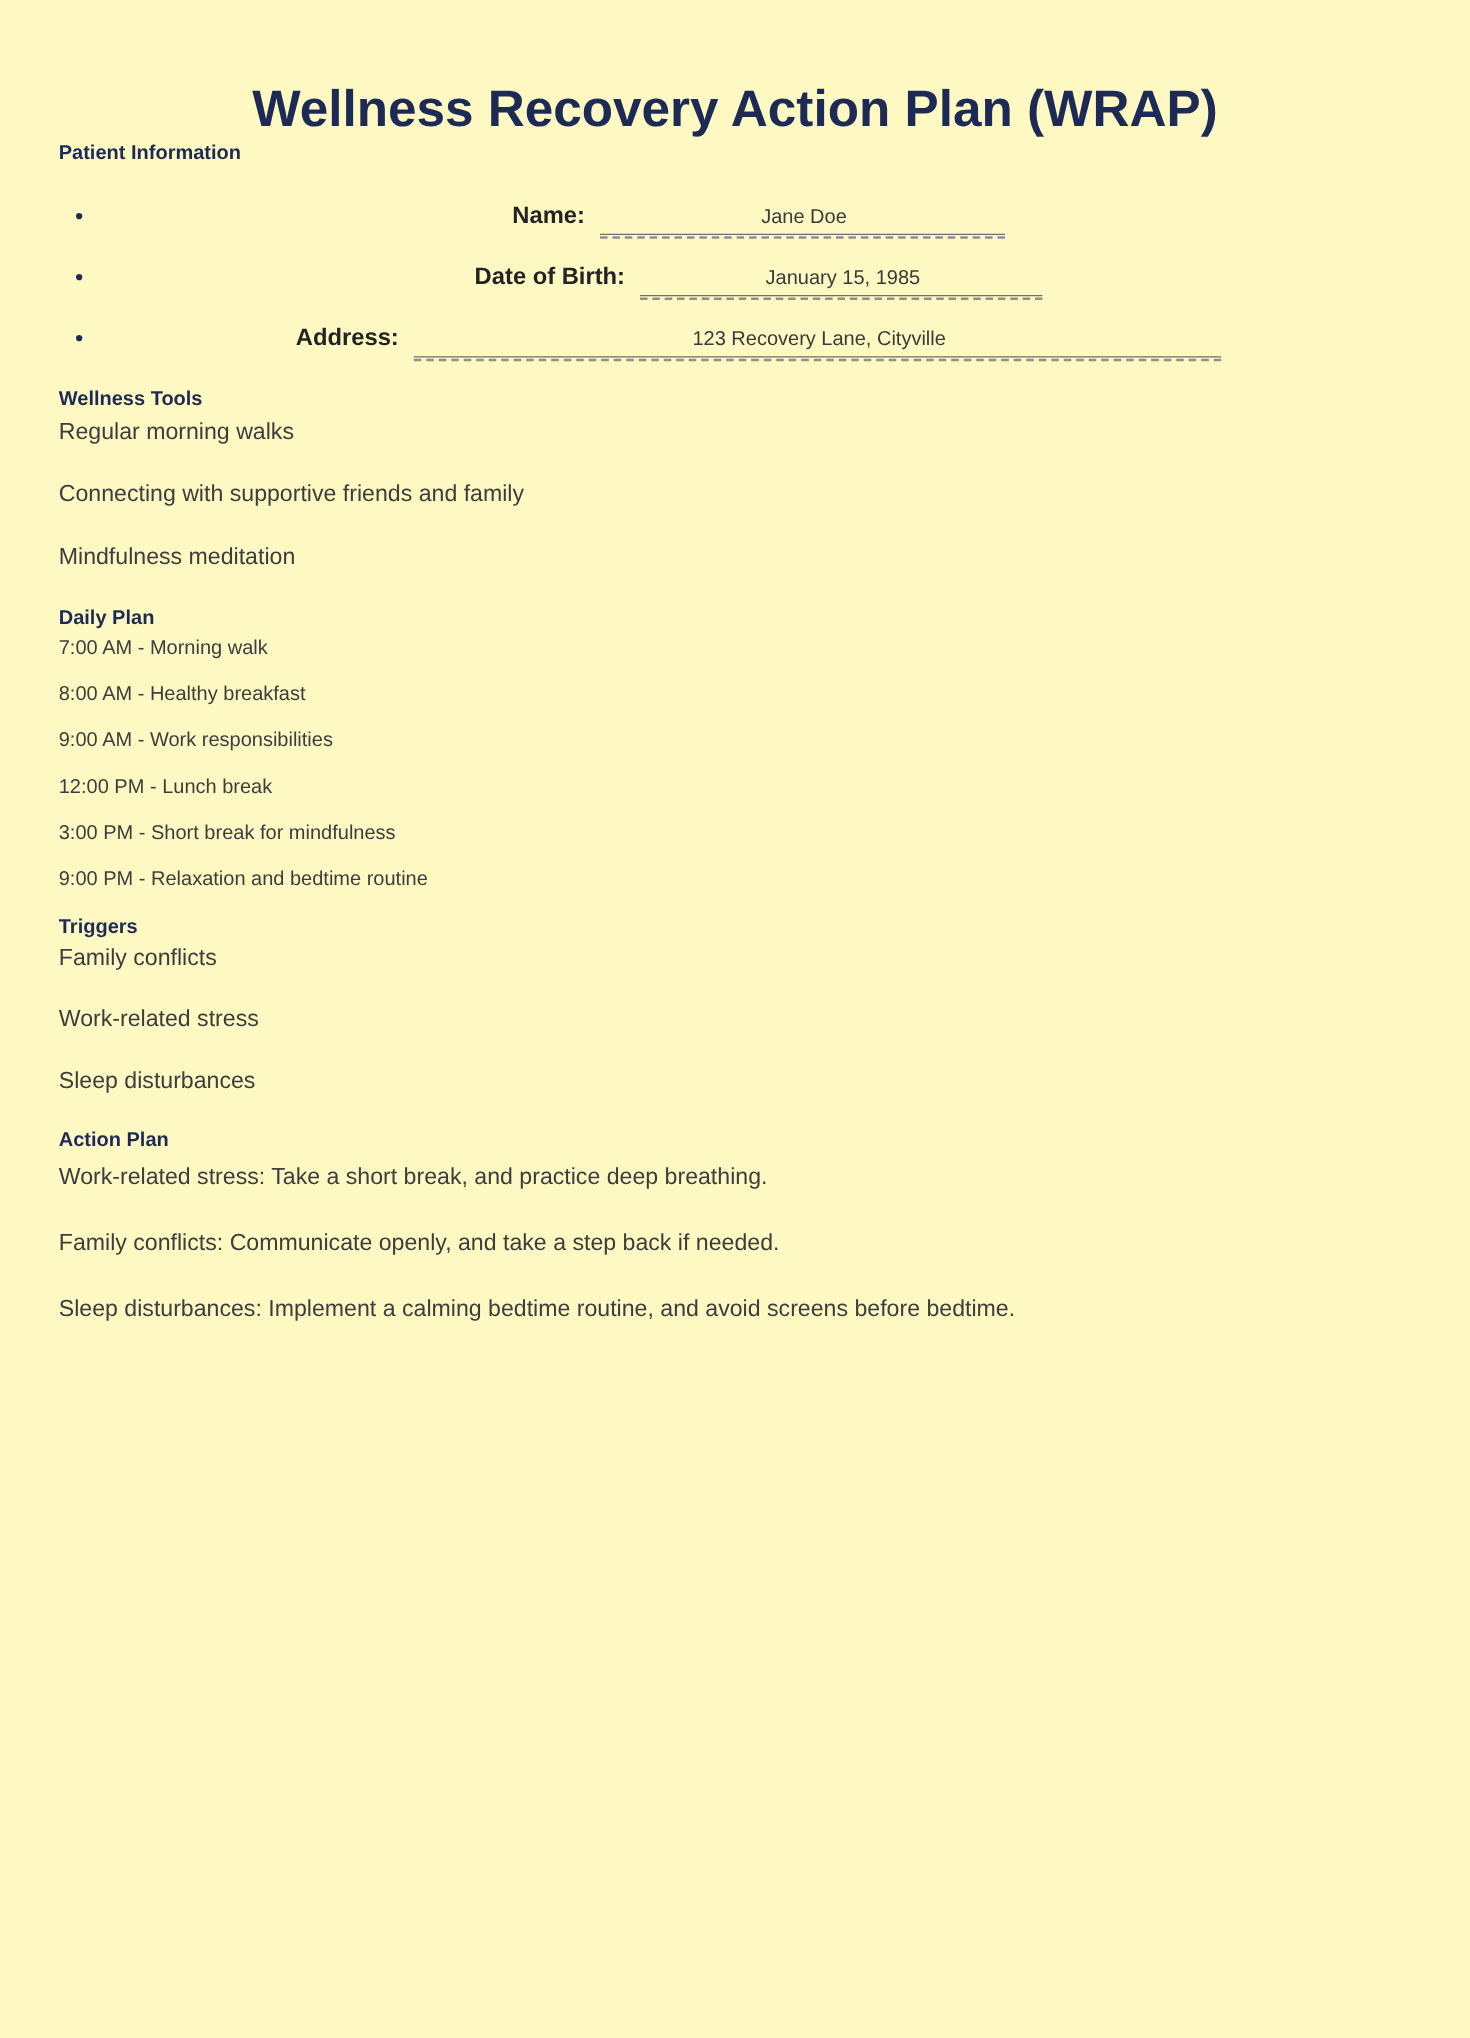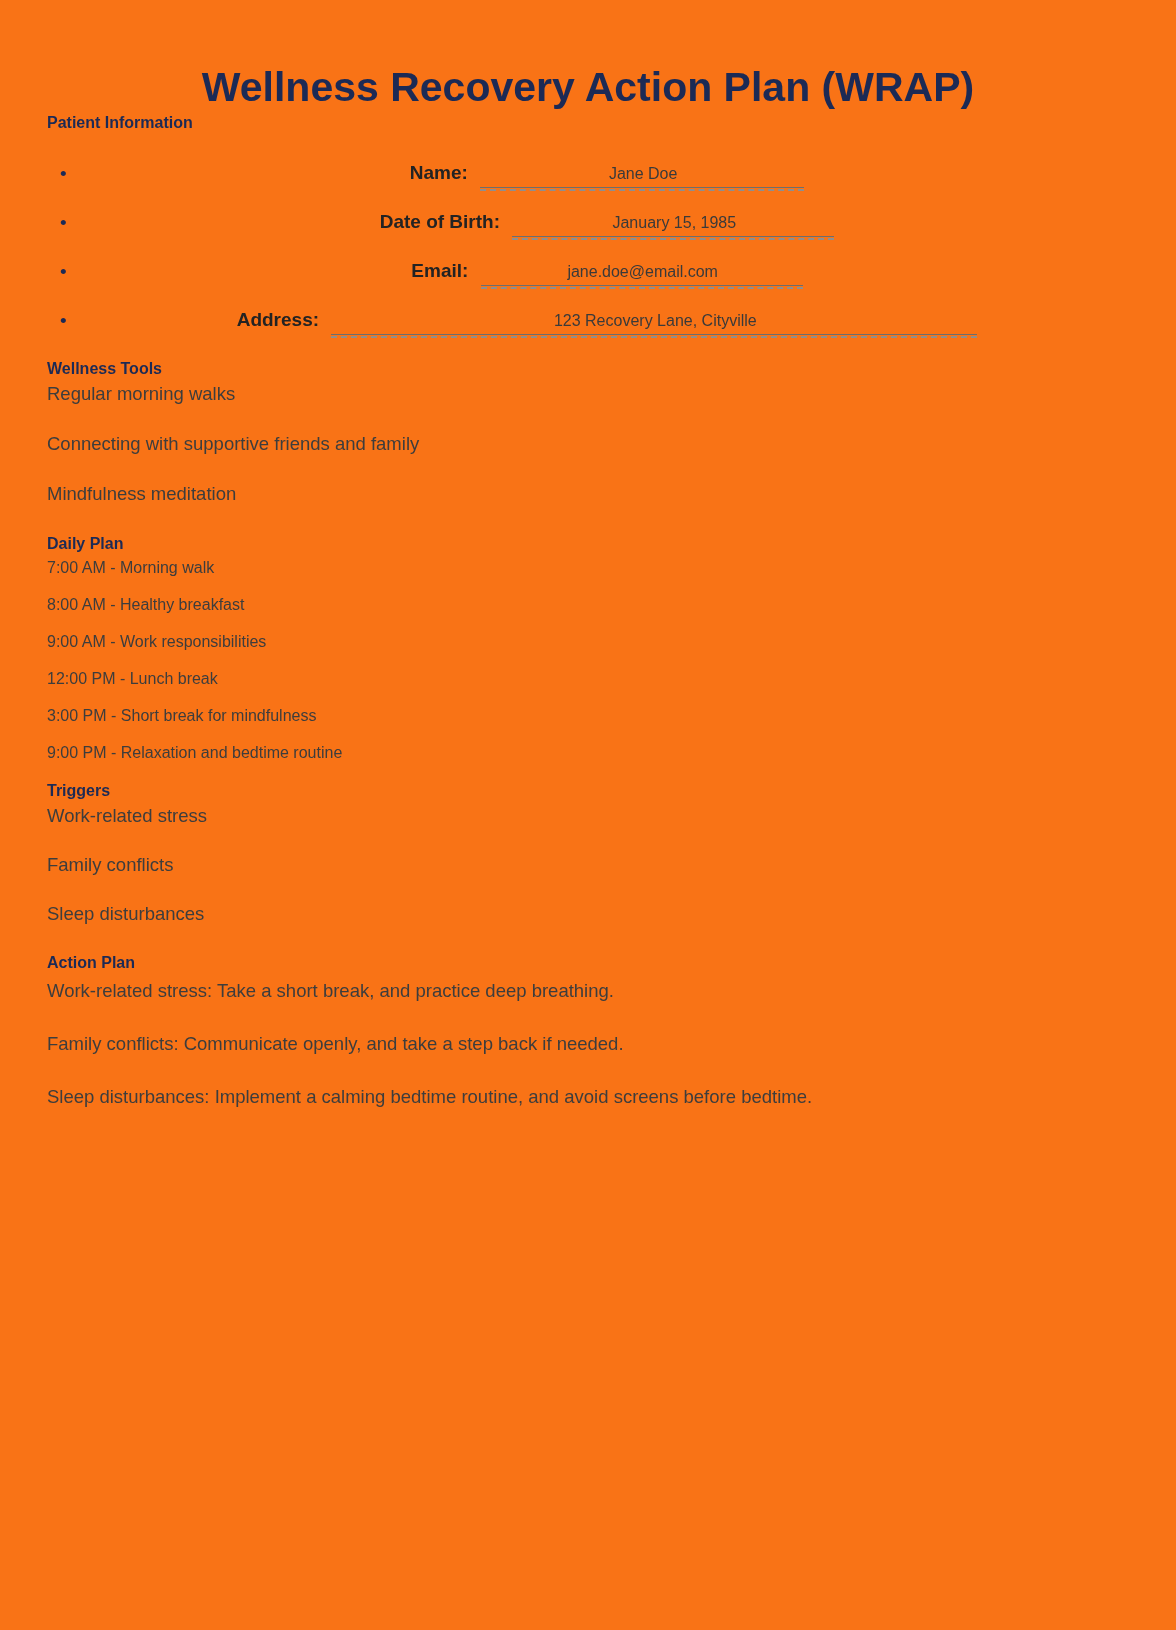--- a/index.html
+++ b/index.html
@@ -5,21 +5,21 @@
   html, body {
     margin: 0;
     padding: 0;
     background: #ffffff;
   }
   .page {
     position: relative;
     width: 1176px;
     height: 1630px;
     margin: 0 auto;
-    background: #f97316;
+    background: #fef9c3;
     font-family: "Liberation Sans", "DejaVu Sans", sans-serif;
     color: #3a3a3a;
     padding: 64px 47px 0 47px;
     box-sizing: border-box;
     overflow: hidden;
   }
   h1.doc-title {
     margin: 0;
     text-align: center;
     font-size: 41px;
@@ -138,24 +138,20 @@
     <ul class="patient-list">
       <li>
         <span class="field-label">Name:</span>
         <span class="field-value w-name">Jane Doe</span>
       </li>
       <li>
         <span class="field-label">Date of Birth:</span>
         <span class="field-value w-dob">January 15, 1985</span>
       </li>
       <li>
-        <span class="field-label">Email:</span>
-        <span class="field-value w-email">jane.doe@email.com</span>
-      </li>
-      <li>
         <span class="field-label">Address:</span>
         <span class="field-value w-address">123 Recovery Lane, Cityville</span>
       </li>
     </ul>
   </section>
 
   <section>
     <h2 class="section-heading wellness-heading">Wellness Tools</h2>
     <p class="body-item first">Regular morning walks</p>
     <p class="body-item">Connecting with supportive friends and family</p>
@@ -167,22 +163,22 @@
     <p class="daily-item first">7:00 AM - Morning walk</p>
     <p class="daily-item">8:00 AM - Healthy breakfast</p>
     <p class="daily-item">9:00 AM - Work responsibilities</p>
     <p class="daily-item">12:00 PM - Lunch break</p>
     <p class="daily-item">3:00 PM - Short break for mindfulness</p>
     <p class="daily-item">9:00 PM - Relaxation and bedtime routine</p>
   </section>
 
   <section>
     <h2 class="section-heading triggers-heading">Triggers</h2>
+    <p class="trigger-item">Family conflicts</p>
     <p class="trigger-item first">Work-related stress</p>
-    <p class="trigger-item">Family conflicts</p>
     <p class="trigger-item">Sleep disturbances</p>
   </section>
 
   <section>
     <h2 class="section-heading action-heading">Action Plan</h2>
     <p class="action-item first">Work-related stress: Take a short break, and practice deep breathing.</p>
     <p class="action-item">Family conflicts: Communicate openly, and take a step back if needed.</p>
     <p class="action-item">Sleep disturbances: Implement a calming bedtime routine, and avoid screens before bedtime.</p>
   </section>
 

